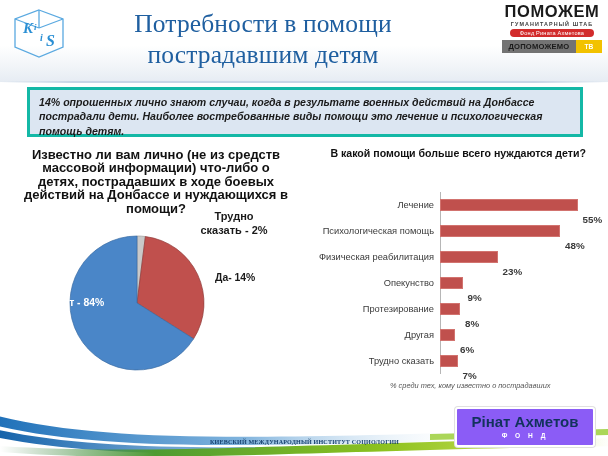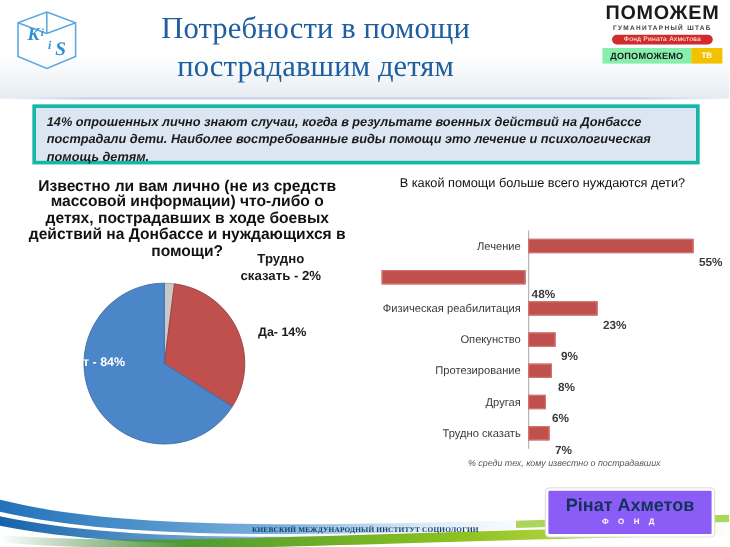--- a/index.html
+++ b/index.html
@@ -91,21 +91,21 @@
     letter-spacing: .2px;
   }
   .pm-tv-row {
     margin-top: 3px;
     display: flex;
     width: 100px;
     height: 13px;
   }
   .pm-tv-left {
     flex: 0 0 74px;
-    background: #86efac;
+    background: #737373;
     color: #1a1a1a;
     font-weight: bold;
     font-size: 7.6px;
     line-height: 13px;
     text-align: center;
     letter-spacing: .2px;
   }
   .pm-tv-right {
     flex: 1;
     background: #f2c200;
@@ -173,22 +173,22 @@
     left: 56px; top: 297px;
     font-size: 10.4px;
     color: #ffffff;
   }
 
   
   .bar-title {
     position: absolute;
     left: 318px; top: 146px;
     width: 268px;
-    text-align: center;
-    font-weight: normal;
+    text-align: right;
+    font-weight: bold;
     font-size: 10.6px;
     line-height: 14.2px;
     color: #111111;
   }
   .bars {
     position: absolute;
     left: 318px; top: 192px;
     width: 275px; height: 182px;
   }
   .bar-row {
@@ -352,20 +352,21 @@
 
     <div class="bar-row">
       <div class="bar-cat">Лечение</div>
       <div class="bar-track">
         <div class="bar-fill" style="width: 137.5px;"></div>
         <div class="bar-val" style="left: 142.5px;">55%</div>
       </div>
     </div>
 
     <div class="bar-row">
+      <div class="bar-cat">Психологическая помощь</div>
       <div class="bar-track">
         <div class="bar-fill" style="width: 120px;"></div>
         <div class="bar-val" style="left: 125px;">48%</div>
       </div>
     </div>
 
     <div class="bar-row">
       <div class="bar-cat">Физическая реабилитация</div>
       <div class="bar-track">
         <div class="bar-fill" style="width: 57.5px;"></div>

